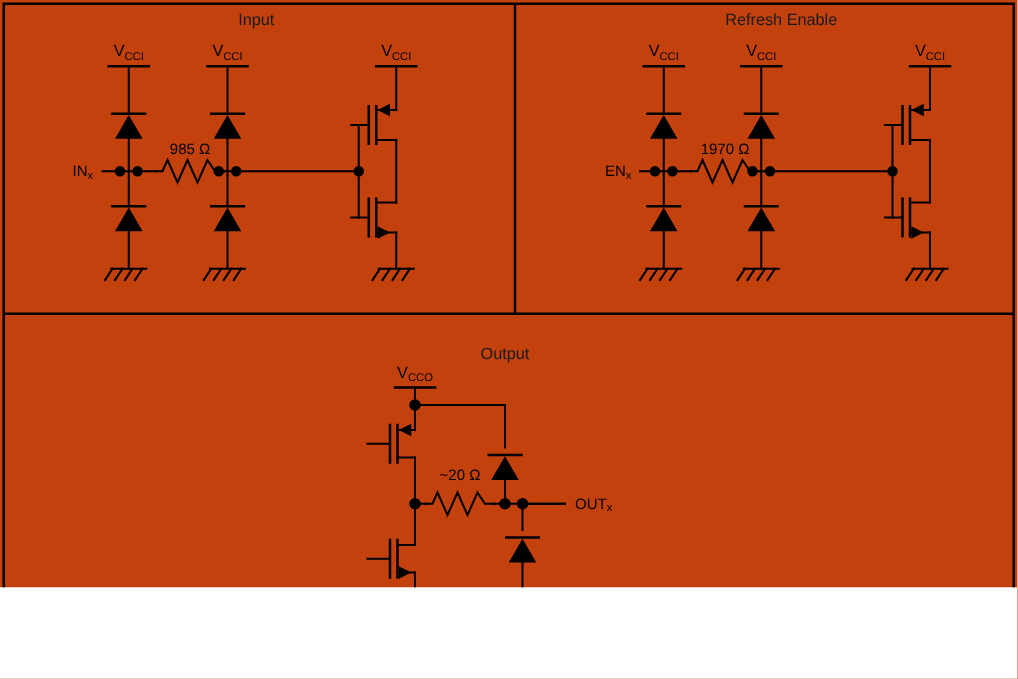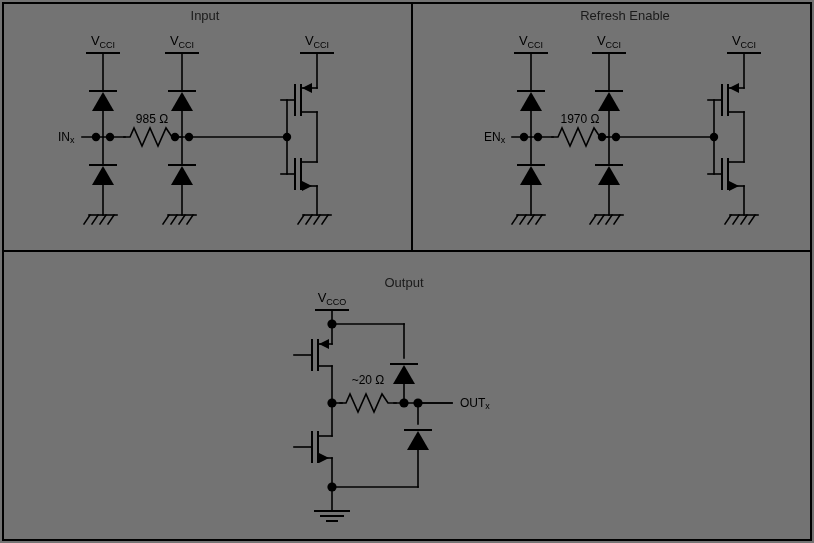--- a/index.html
+++ b/index.html
@@ -6,22 +6,22 @@
     margin: 0;
     padding: 0;
     background: #ffffff;
   }
   body {
     font-family: "Liberation Sans", sans-serif;
   }
   #diagram-root {
     position: relative;
     width: 814px;
-    height: 543px;
-    background: #737373;
+    height: 470px;
+    background: #c2410c;
     overflow: hidden;
   }
   svg.schematic {
     display: block;
     width: 814px;
     height: 543px;
   }
   .wire {
     stroke: #000000;
     stroke-width: 1.6;

